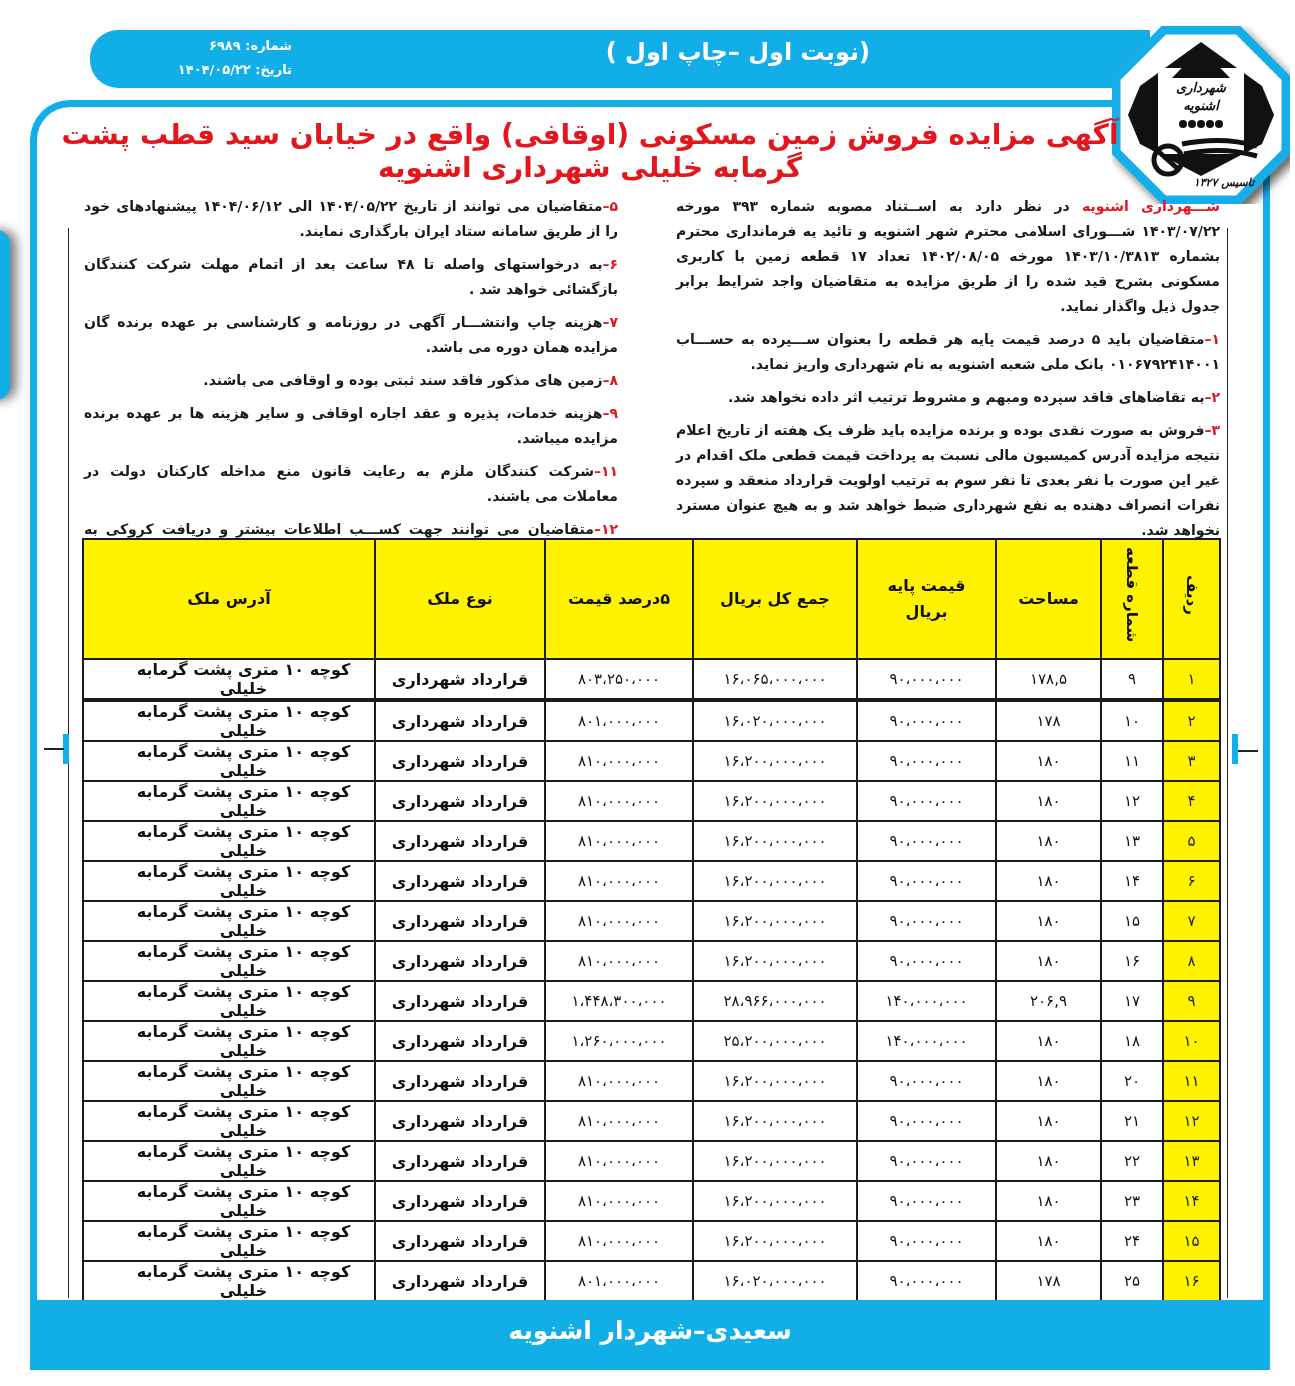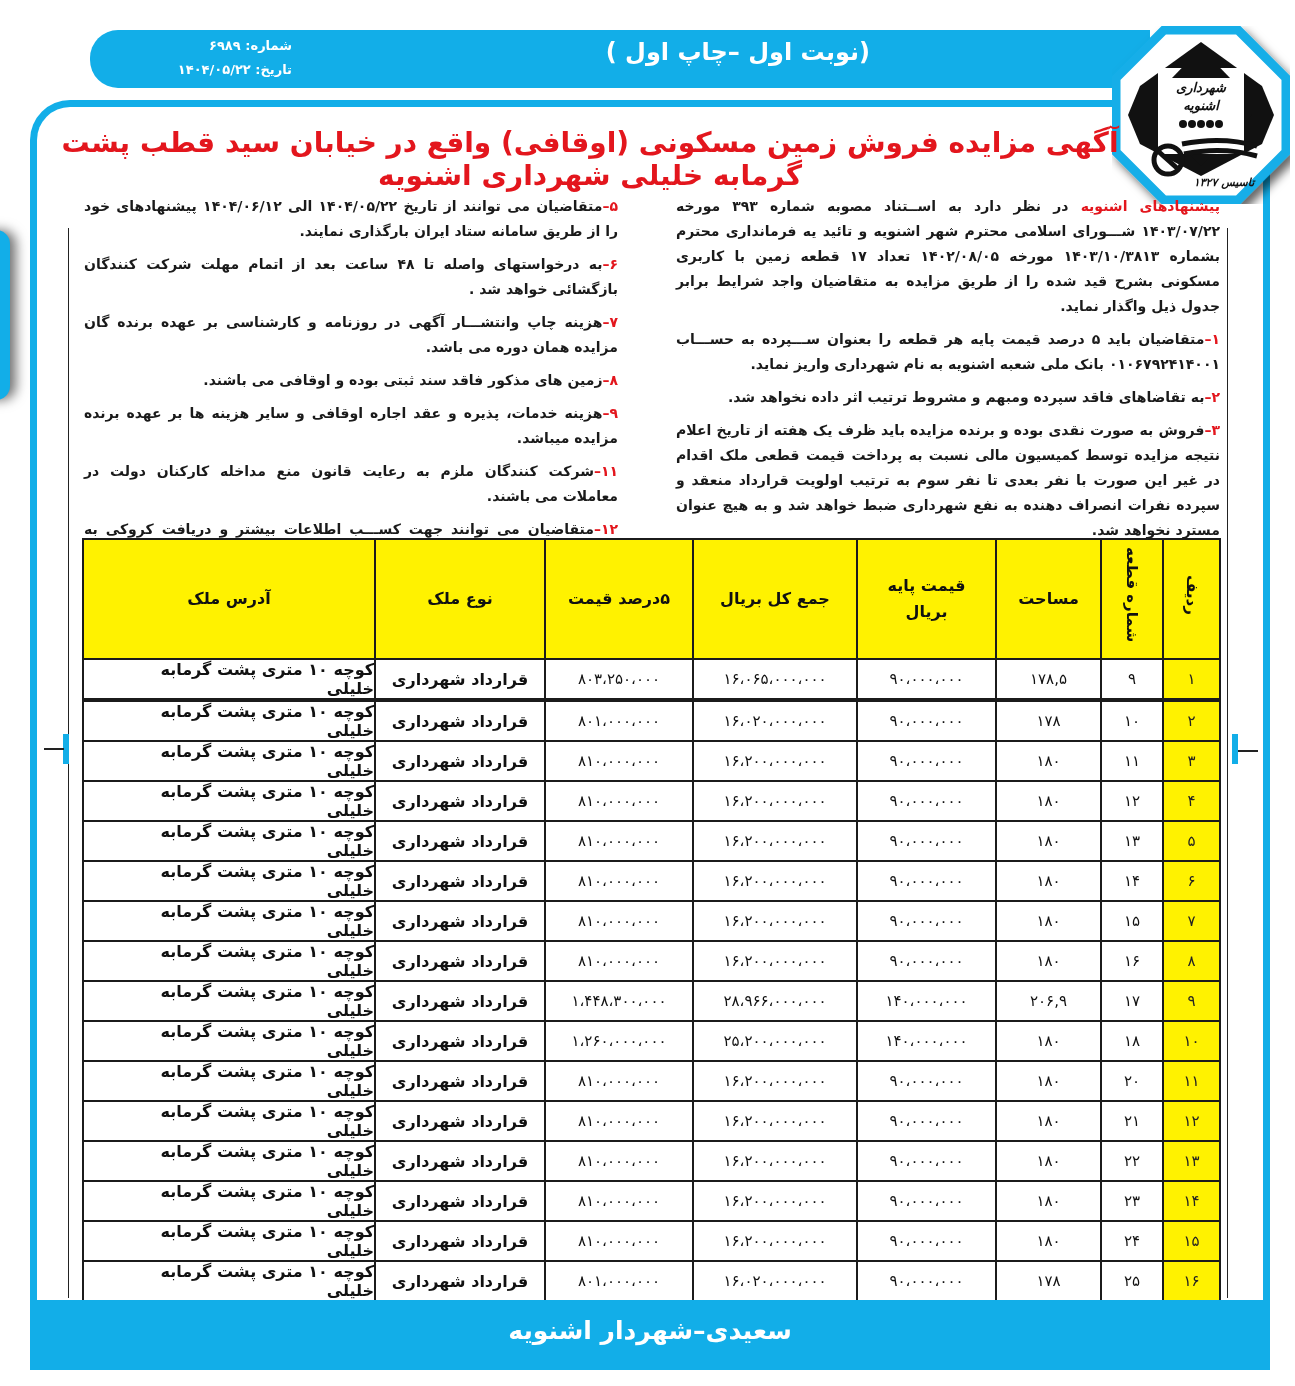--- a/index.html
+++ b/index.html
@@ -17,41 +17,41 @@
   
   .frame { position: absolute; left: 30px; top: 100px; width: 1240px; height: 1262px;
            border: 7px solid #12aee8; border-radius: 40px 0 0 0; box-sizing: border-box;
            border-bottom: none; }
   .frame-inner { position: absolute; left: 68px; top: 228px; width: 1160px; height: 1070px;
                  border-left: 1.5px solid #222; border-right: 1.5px solid #222; box-sizing: border-box; }
 
   
   .logo { position: absolute; left: 1112px; top: 26px; width: 178px; height: 178px; }
 
-  .headline { position: absolute; left: 60px; top: 126px; width: 1060px; text-align: center;
+  .headline { position: absolute; left: 60px; top: 118px; width: 1060px; text-align: center;
               color: #e3161d; font-weight: bold; font-size: 28px; direction: rtl; letter-spacing: -0.5px; }
 
   .col { position: absolute; direction: rtl; text-align: justify; font-size: 14px; line-height: 25px;
          font-weight: bold; color: #1a1a1a; }
   .col-right { left: 668px; top: 186px; width: 560px; }
   .col-left { left: 76px; top: 186px; width: 550px; }
   .col p { margin: 8px; }
   .num { color: #e3161d; }
   .red { color: #e3161d; }
   .url { font-family: "DejaVu Sans", sans-serif; font-weight: bold; font-size: 16px; direction: ltr; unicode-bidi: embed; }
 
   
   .tbl { position: absolute; left: 82px; top: 538px; width: 1137px; border-collapse: collapse;
          direction: rtl; table-layout: fixed; }
   .tbl th, .tbl td { border: 2px solid #1b1b1b; text-align: center; padding: 0; }
   .tbl th { background: #fff200; height: 118px; font-size: 16px; font-weight: bold; line-height: 26px; }
   .tbl th.vert span { display: inline-block; writing-mode: vertical-rl; font-size: 15px; }
   .tbl td { height: 33.5px; font-size: 15px; background: #fff; }
   .tbl td.row-idx { background: #fff200; color: #222; }
-  .tbl td.addr { text-align: right; padding-left: 29px; font-size: 16px; font-weight: bold; margin-left: 48px; }
+  .tbl td.addr { text-align: center; padding-left: 29px; font-size: 16px; font-weight: bold; margin-left: 48px; }
   .tbl td.type { font-size: 16px; font-weight: bold; }
   .tbl tr:first-child + tr td { border-top: 4px solid #1b1b1b; }
 
   
   .watermark { position: absolute; left: 300px; top: 600px; width: 700px; height: 160px;
                color: rgba(160,160,160,0.22); font-size: 130px; font-weight: bold;
                font-family: "DejaVu Sans", sans-serif; pointer-events: none; letter-spacing: 4px; }
 
   
   .bottom-banner { position: absolute; left: 30px; top: 1300px; width: 1240px; height: 70px;
@@ -107,24 +107,24 @@
   <circle cx="56" cy="134" r="14" fill="none" stroke="#111" stroke-width="5"></circle>
   <line x1="47" y1="126" x2="66" y2="143" stroke="#111" stroke-width="5"></line>
   <path d="M70,118 Q110,110 145,120" stroke="#111" stroke-width="5" fill="none"></path>
   <path d="M72,128 Q110,120 145,130" stroke="#111" stroke-width="5" fill="none"></path>
   <text x="112" y="160" text-anchor="middle" font-family="DejaVu Sans, sans-serif" font-size="11" font-weight="bold" font-style="italic" fill="#111">تاسیس ۱۳۲۷</text>
 </svg>
 
 <div class="headline">آگهی مزایده فروش زمین مسکونی (اوقافی) واقع در خیابان سید قطب پشت گرمابه خلیلی شهرداری اشنویه</div>
 
 <div class="col col-right">
-  <p><span class="red">پیشنهادهای اشنویه</span><span> در نظر دارد به اســتناد مصوبه شماره ۳۹۳ مورخه ۱۴۰۳/۰۷/۲۲ شـــورای اسلامی محترم شهر اشنویه و تائید یه فرمانداری محترم بشماره ۱۴۰۳/۱۰/۳۸۱۳ مورخه ۱۴۰۲/۰۸/۰۵ تعداد ۱۷ قطعه زمین با کاربری مسکونی بشرح قید شده را از طریق مزایده به متقاضیان واجد شرایط برابر جدول ذیل واگذار نماید.</span></p>
+  <p><span class="red">شـــهرداری اشنویه</span><span> در نظر دارد به اســتناد مصوبه شماره ۳۹۳ مورخه ۱۴۰۳/۰۷/۲۲ شـــورای اسلامی محترم شهر اشنویه و تائید یه فرمانداری محترم بشماره ۱۴۰۳/۱۰/۳۸۱۳ مورخه ۱۴۰۲/۰۸/۰۵ تعداد ۱۷ قطعه زمین با کاربری مسکونی بشرح قید شده را از طریق مزایده به متقاضیان واجد شرایط برابر جدول ذیل واگذار نماید.</span></p>
   <p><span class="num">۱</span><span class="num">–</span><span>متقاضیان باید ۵ درصد قیمت پایه هر قطعه را بعنوان ســـپرده به حســـاب ۰۱۰۶۷۹۲۴۱۴۰۰۱ بانک ملی شعبه اشنویه به نام شهرداری واریز نماید.</span></p>
   <p><span class="num">۲</span><span class="num">–</span><span>به تقاضاهای فاقد سپرده ومبهم و مشروط ترتیب اثر داده نخواهد شد.</span></p>
-  <p><span class="num">۳</span><span class="num">–</span><span>فروش به صورت نقدی بوده و برنده مزایده باید ظرف یک هفته از تاریخ اعلام نتیجه مزایده توسط کمیسیون مالی نسبت به پرداخت قیمت قطعی ملک اقدام در غیر این صورت با نفر بعدی تا نفر سوم به ترتیب اولویت قرارداد منعقد و سپرده نفرات انصراف دهنده به نفع شهرداری ضبط خواهد شد و به هیچ عنوان مسترد نخواهد شد.</span></p>
+  <p><span class="num">۳</span><span class="num">–</span><span>فروش به صورت نقدی بوده و برنده مزایده باید ظرف یک هفته از تاریخ اعلام نتیجه مزایده آدرس کمیسیون مالی نسبت به پرداخت قیمت قطعی ملک اقدام در غیر این صورت با نفر بعدی تا نفر سوم به ترتیب اولویت قرارداد منعقد و سپرده نفرات انصراف دهنده به نفع شهرداری ضبط خواهد شد و به هیچ عنوان مسترد نخواهد شد.</span></p>
   <p><span class="num">۴</span><span class="num">–</span><span>شهرداری در رد یا قبول یک یا کلیه بارگذاری واصله مختار است.</span></p>
 </div>
 
 <div class="col col-left">
   <p><span class="num">۵</span><span class="num">–</span><span>متقاضیان می توانند از تاریخ ۱۴۰۴/۰۵/۲۲ الی ۱۴۰۴/۰۶/۱۲ پیشنهادهای خود را از طریق سامانه ستاد ایران بارگذاری نمایند.</span></p>
   <p><span class="num">۶</span><span class="num">–</span><span>به درخواستهای واصله تا ۴۸ ساعت بعد از اتمام مهلت شرکت کنندگان بازگشائی خواهد شد .</span></p>
   <p><span class="num">۷</span><span class="num">–</span><span>هزینه چاپ وانتشـــار آگهی در روزنامه و کارشناسی بر عهده برنده گان مزایده همان دوره می باشد.</span></p>
   <p><span class="num">۸</span><span class="num">–</span><span>زمین های مذکور فاقد سند ثبتی بوده و اوقافی می باشند.</span></p>
   <p><span class="num">۹</span><span class="num">–</span><span>هزینه خدمات، پذیره و عقد اجاره اوقافی و سایر هزینه ها بر عهده برنده مزایده میباشد.</span></p>
   <p><span class="num">۱۱</span><span class="num">–</span><span>شرکت کنندگان ملزم به رعایت قانون منع مداخله کارکنان دولت در معاملات می باشند.</span></p>

